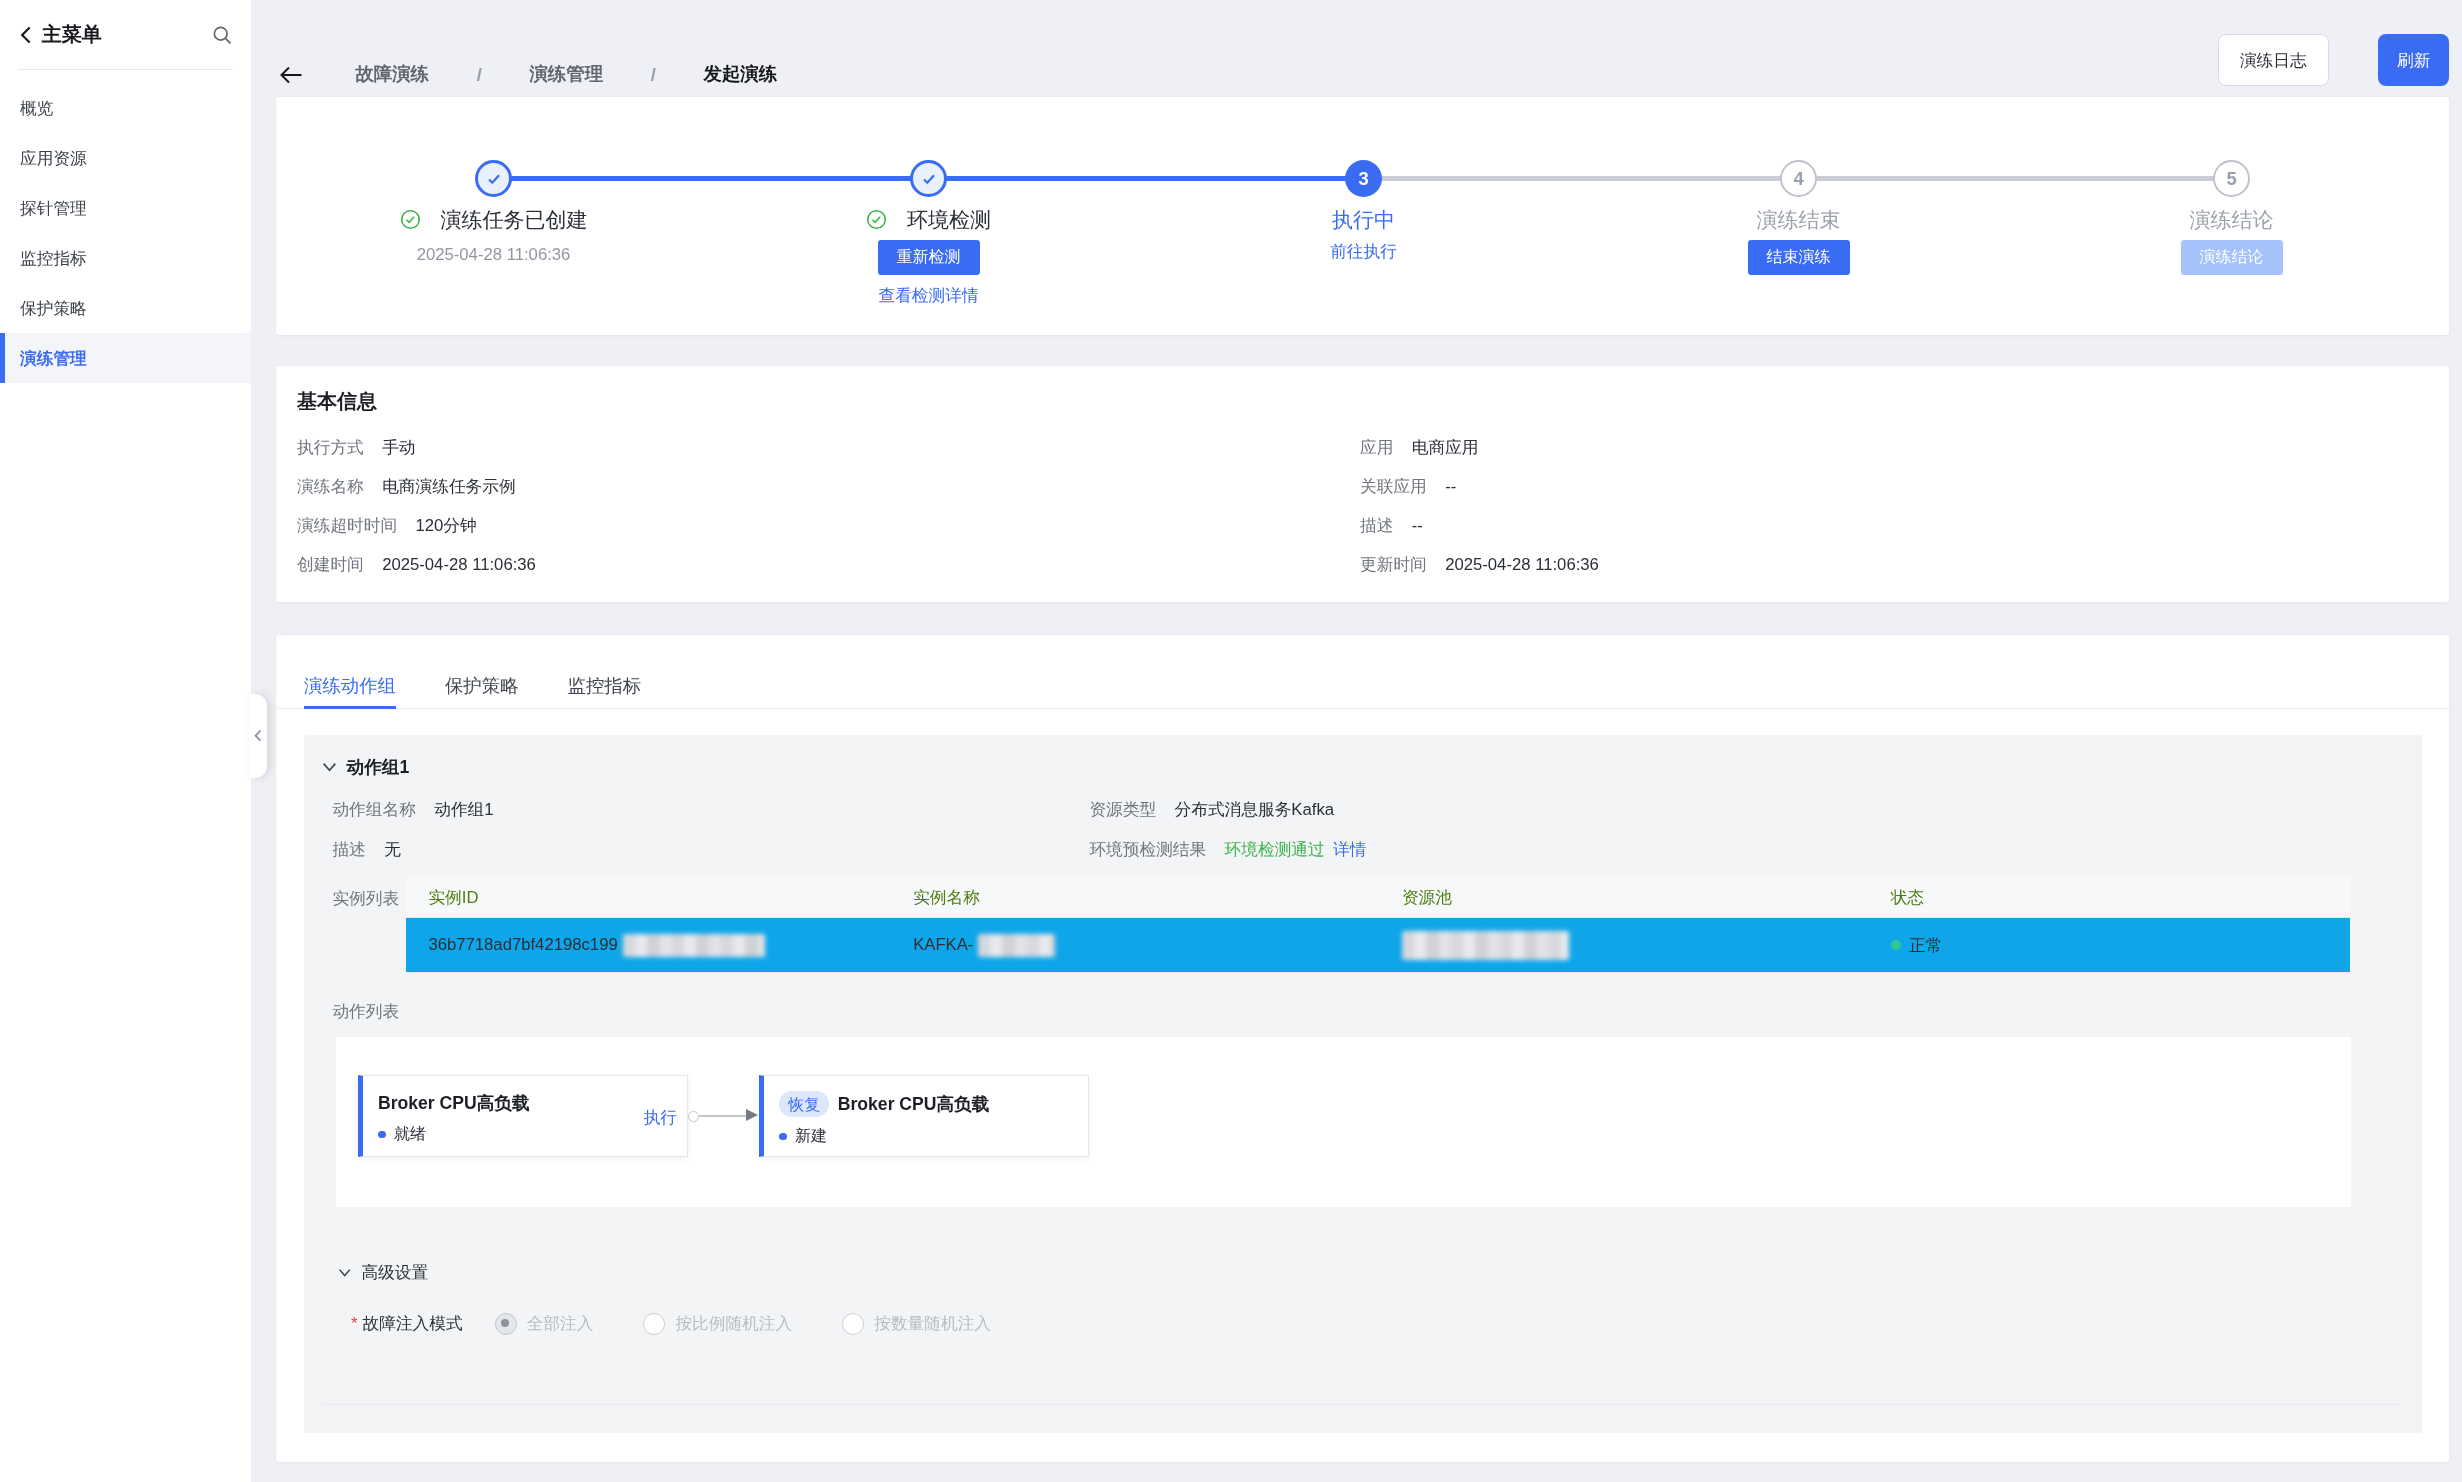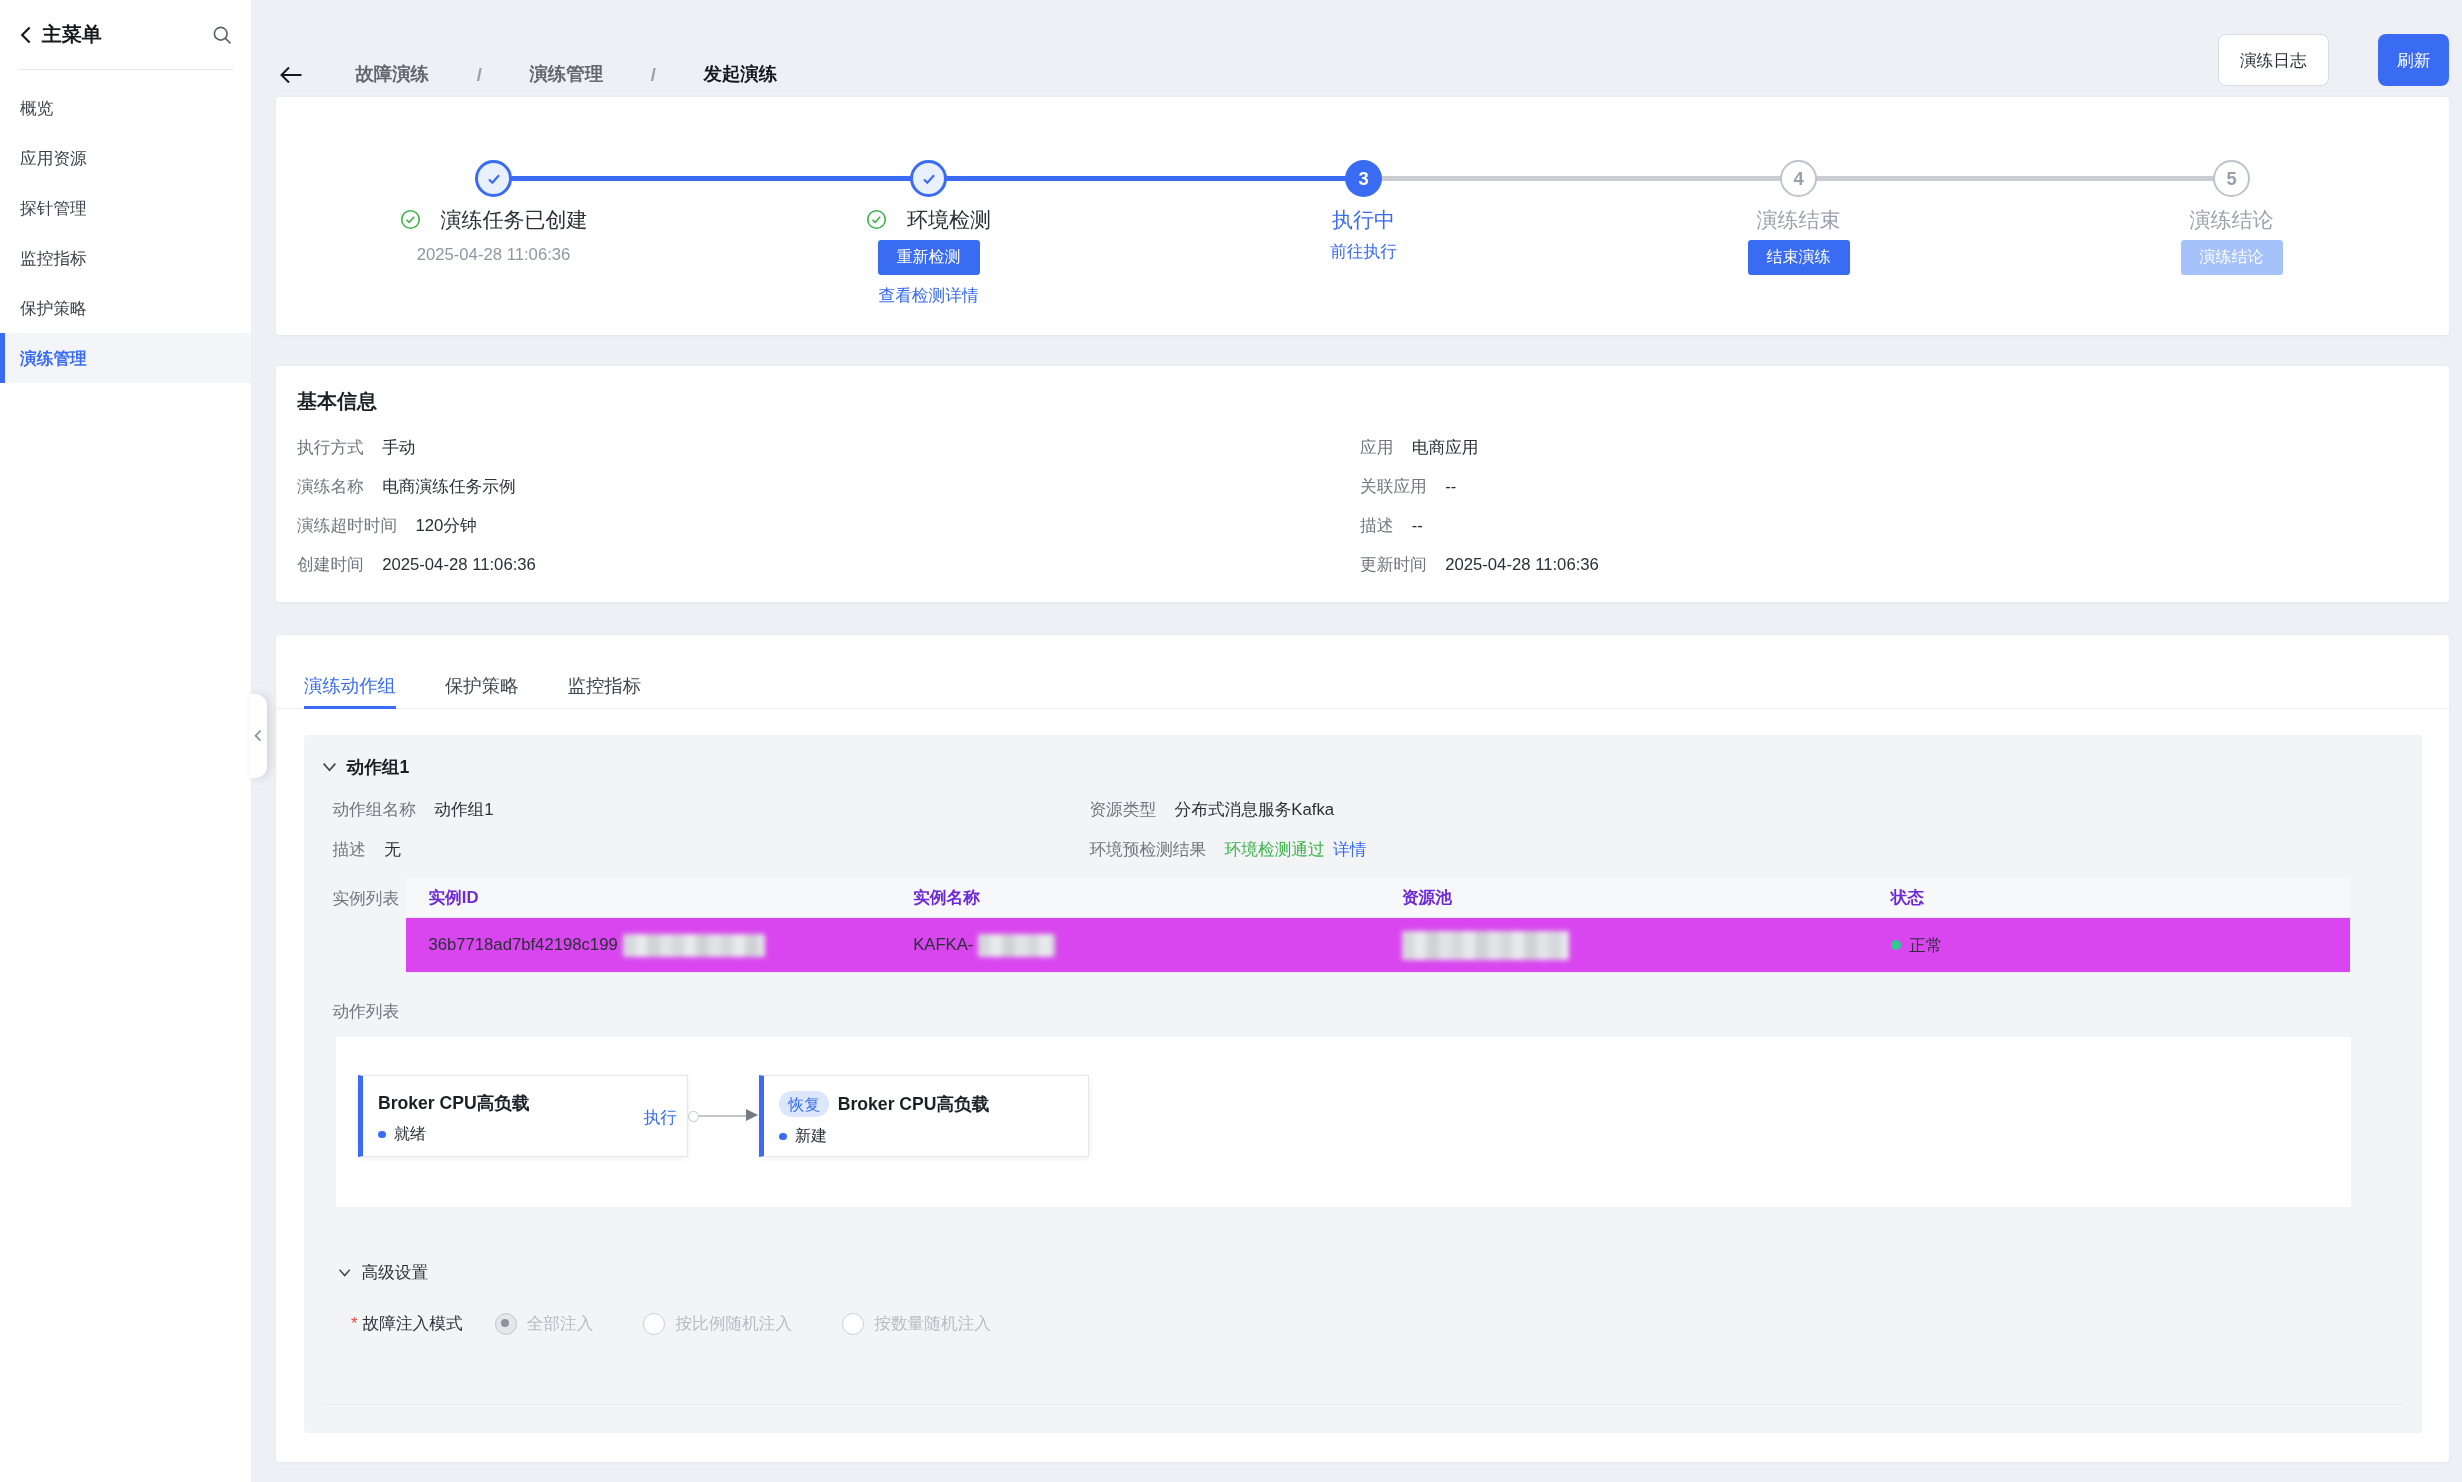--- a/index.html
+++ b/index.html
@@ -94,23 +94,23 @@
   .field{height:40px;display:flex;align-items:center;font-size:16.7px;}
   .field .lbl{color:var(--text-gray);margin-right:18.4px;}
   .field .val{color:#2b2f38;}
   .field .val.pass{color:var(--green);}
   .field .link{color:var(--primary);margin-left:8.4px;cursor:pointer;}
 
   .inst{display:flex;margin:8.4px 0 0 28.4px;}
   .inst-label{width:74px;font-size:16.7px;color:var(--text-gray);padding-top:10px;box-sizing:border-box;}
   .itable{width:1944px;}
   .thead{display:flex;height:40px;align-items:center;background:#f7f8fa;border-bottom:0.8px solid #e4e6ea;}
-  .th{font-size:16.7px;font-weight:700;color:#6d28d9;padding-left:22px;box-sizing:border-box;}
+  .th{font-size:16.7px;font-weight:400;color:#4d7c0f;padding-left:22px;box-sizing:border-box;}
   .c1{width:485px;}.c2{width:489px;}.c3{width:489px;}.c4{width:482px;}
-  .trow{display:flex;height:54px;align-items:center;background:#d946ef;border-bottom:0.8px solid #e8e9ed;}
+  .trow{display:flex;height:54px;align-items:center;background:#0ea5e9;border-bottom:0.8px solid #e8e9ed;}
   .td{font-size:16.7px;color:#2b2f38;padding-left:22px;box-sizing:border-box;display:flex;align-items:center;}
   .redact{display:inline-block;height:23.4px;margin-left:5px;border-radius:1.7px;
           background:linear-gradient(90deg,#d7d8dc 0 25%,#e8e9ec 25% 50%,#d1d2d6 50% 75%,#e2e3e7 75% 100%);
           background-size:49px 100%;filter:blur(2.5px);}
   .redact.pool{height:28.4px;margin-left:0;}
   .sdot{width:10px;height:10px;border-radius:50%;background:var(--status-green);margin-right:8.4px;flex:none;}
 
   .al-label{margin:27px 0 0 28.4px;font-size:16.7px;color:var(--text-gray);}
   .canvas{position:relative;margin:13.4px 0 0 32px;width:2015px;height:170px;background:#fff;}
   .node{position:absolute;width:330px;height:82px;background:#fff;border:0.8px solid var(--border);

